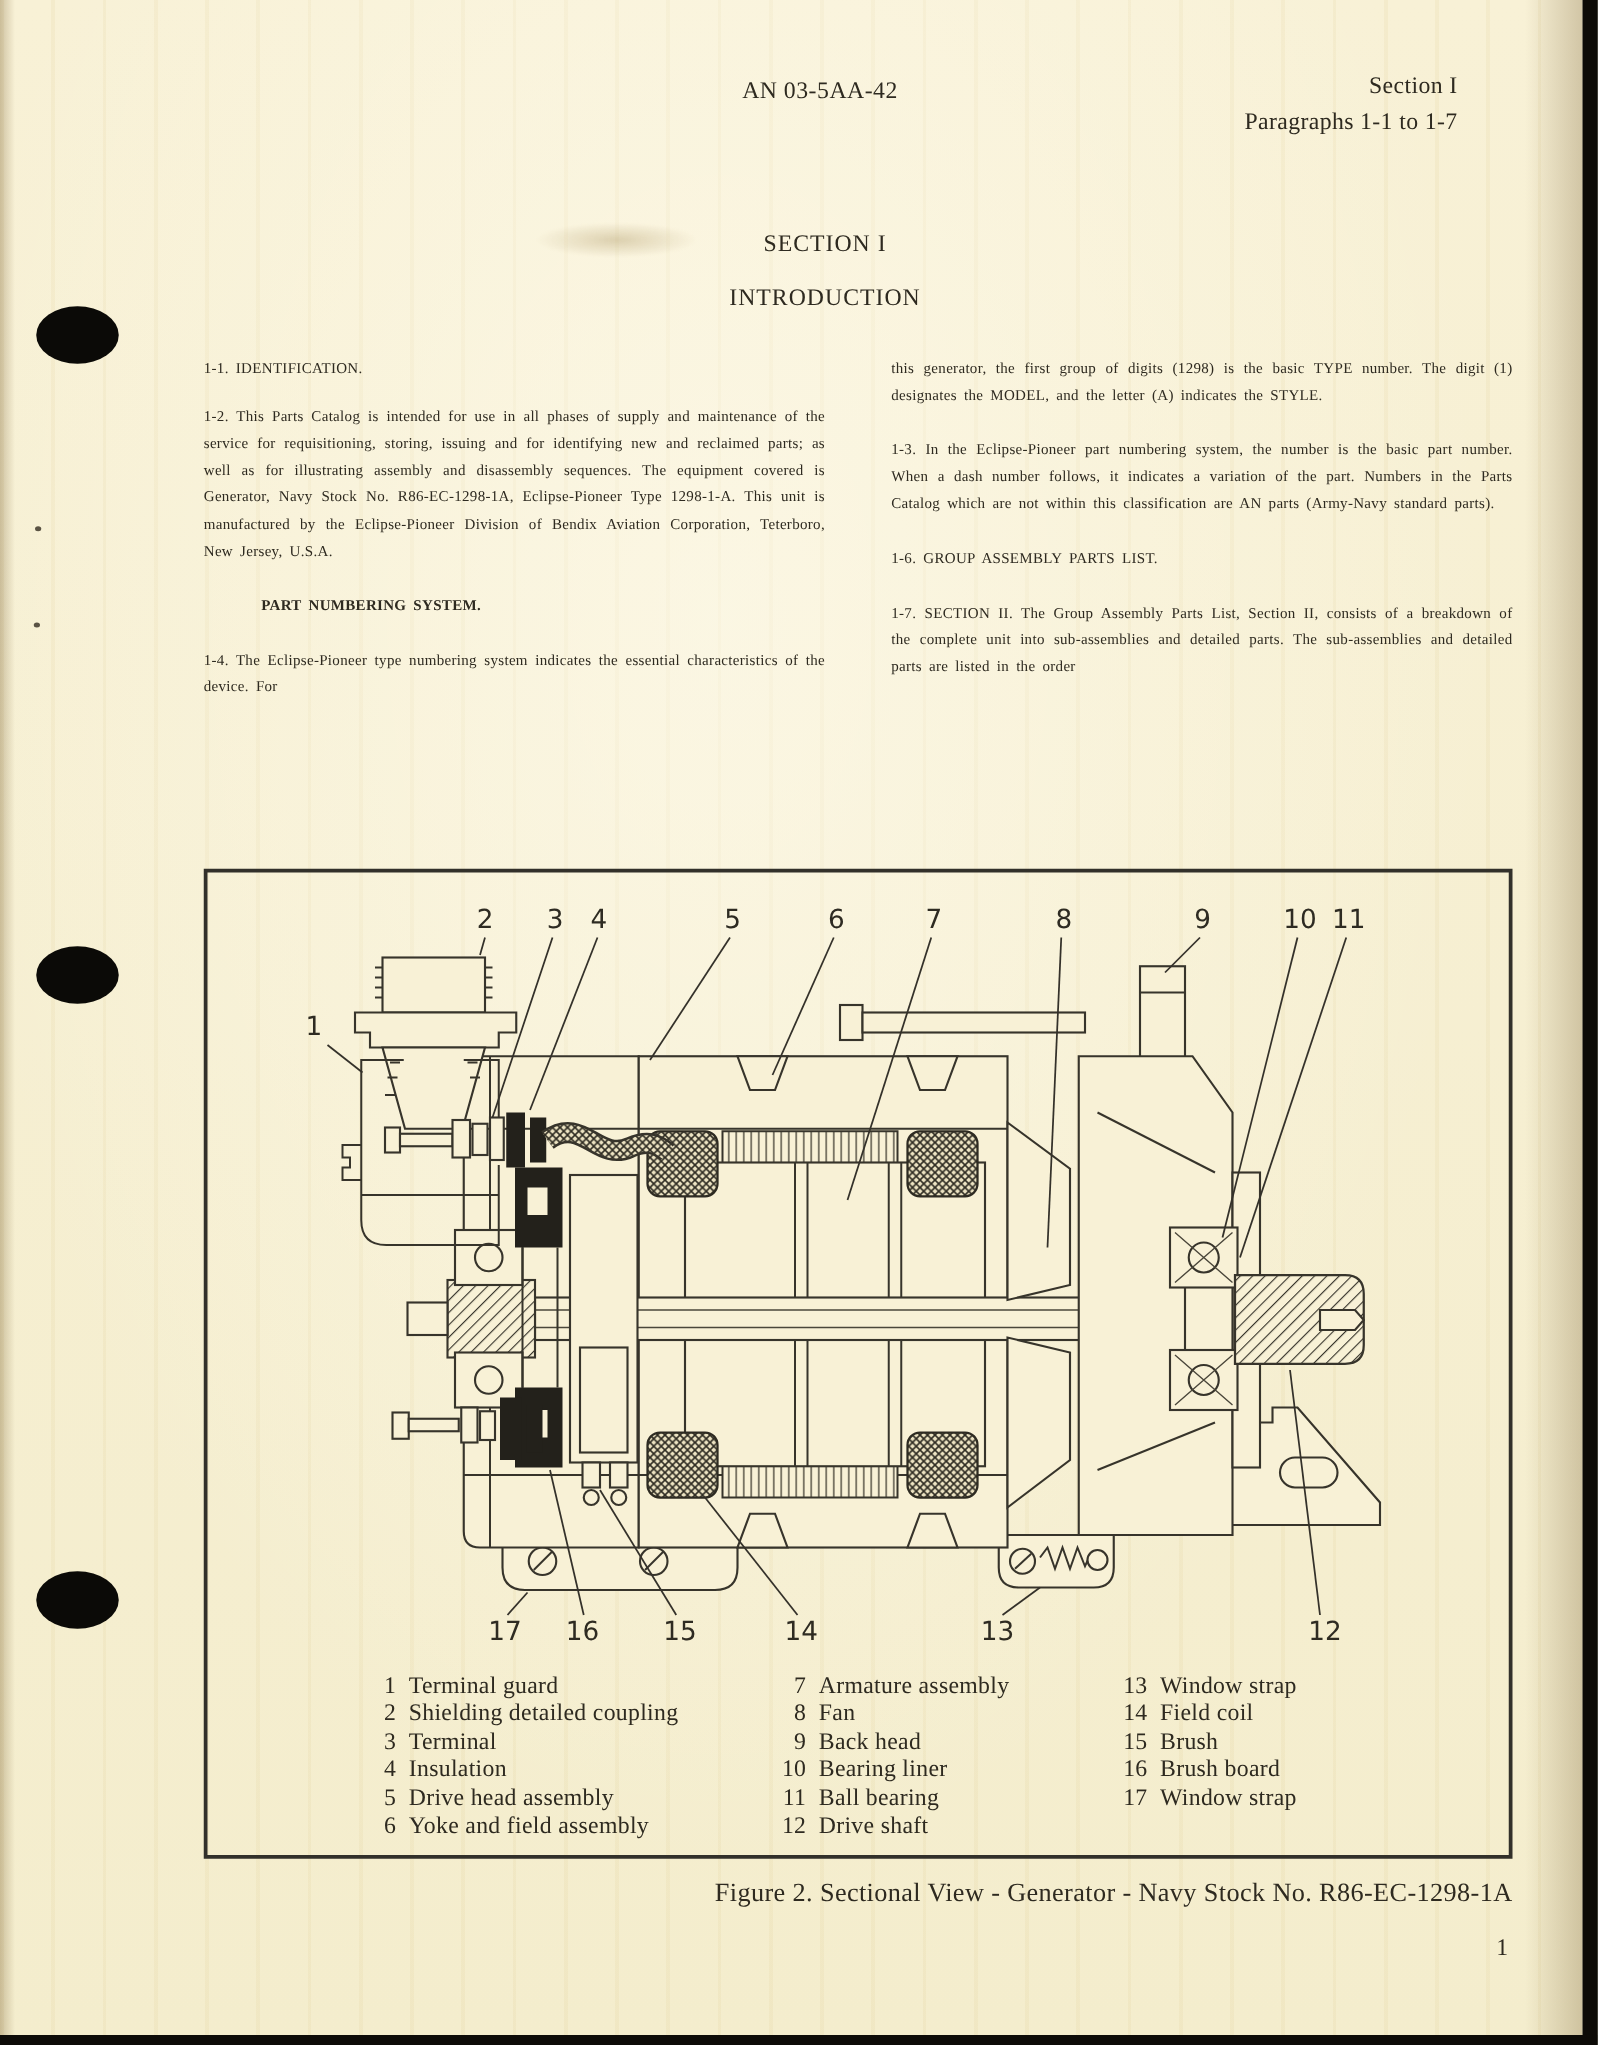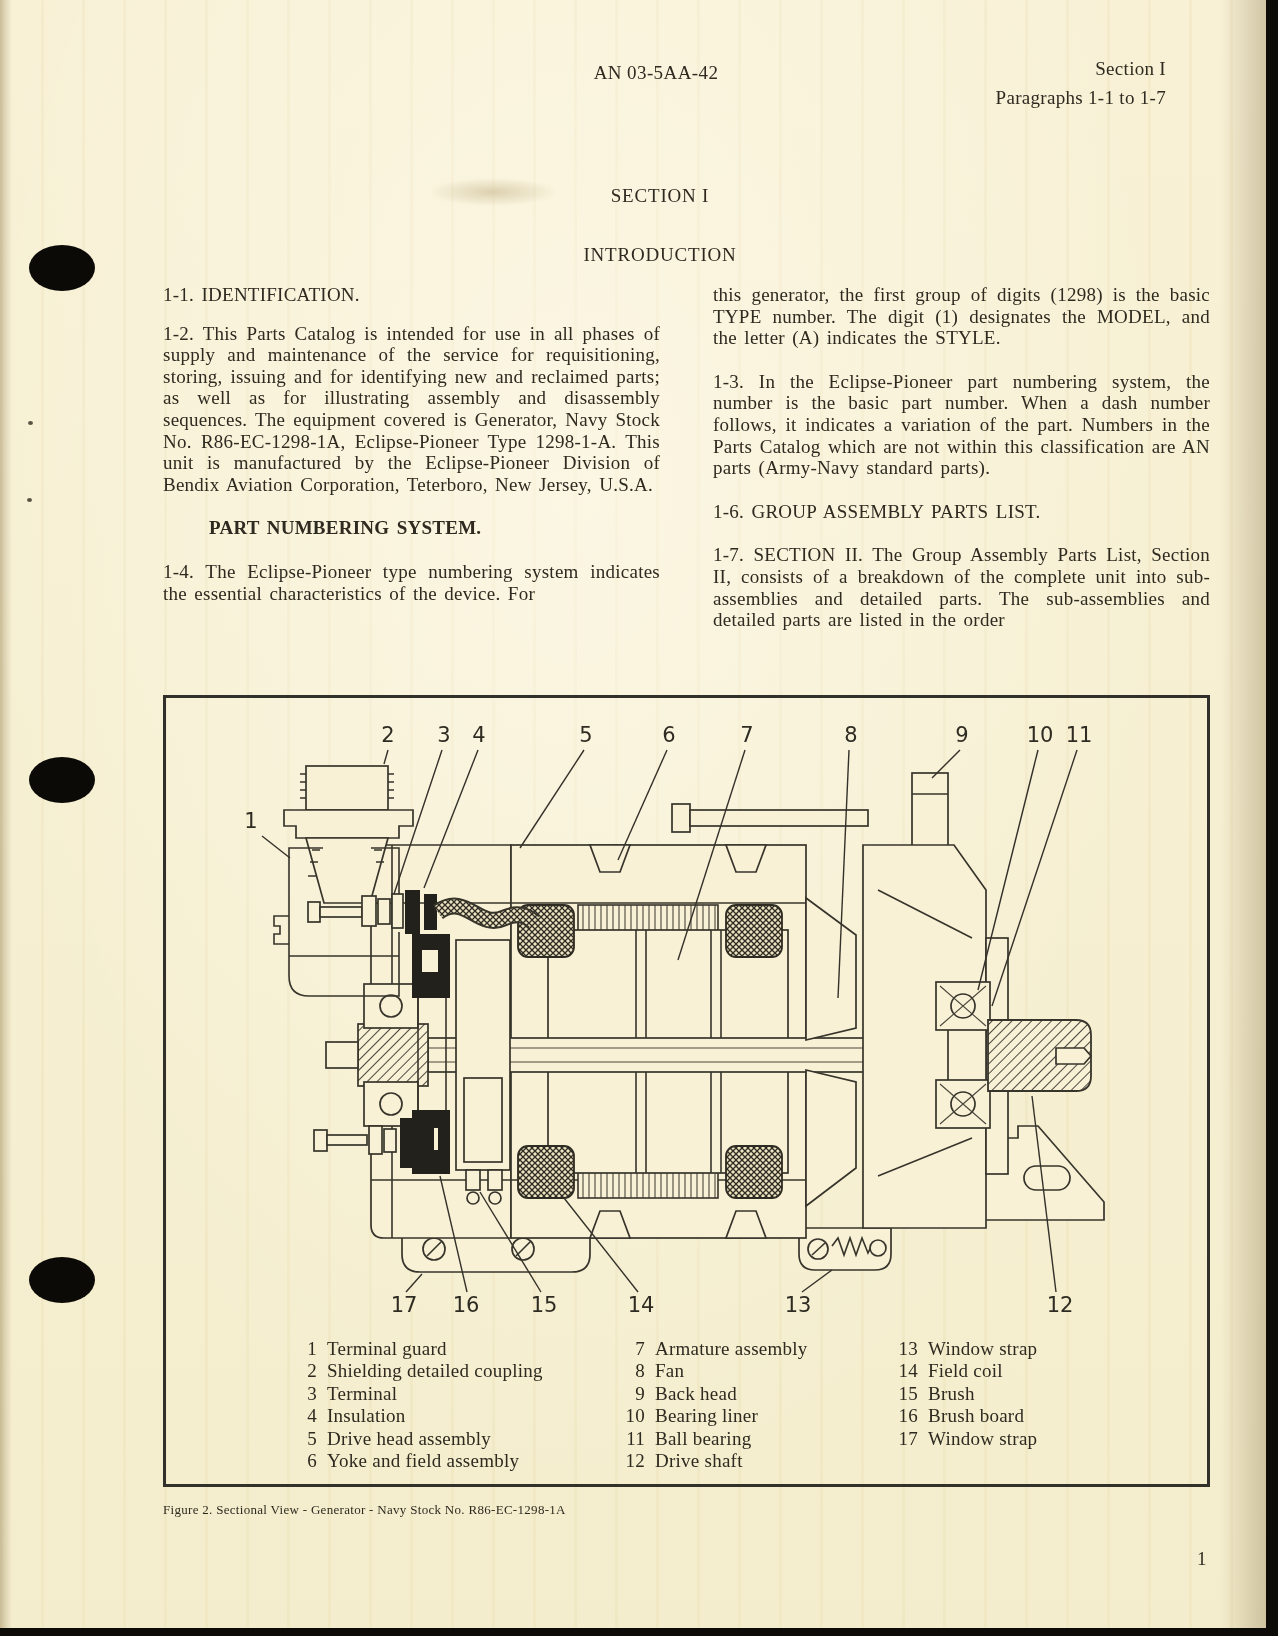--- a/index.html
+++ b/index.html
@@ -22,46 +22,46 @@
   .smudge{position:absolute;left:428px;top:178px;width:130px;height:28px;border-radius:50%;
     background:radial-gradient(ellipse, rgba(170,148,96,.38), rgba(170,148,96,0) 70%);filter:blur(1px);}
   .speck{position:absolute;width:5px;height:4px;background:#5a5344;border-radius:50%;}
 
   .hdr-center{position:absolute;top:62px;left:656px;transform:translateX(-50%);
     font-size:19px;letter-spacing:.4px;}
   .hdr-right{position:absolute;top:54px;right:112px;text-align:right;
     font-size:19px;line-height:29px;letter-spacing:.3px;}
   .title-1{position:absolute;top:185px;left:660px;transform:translateX(-50%);
     font-size:19px;letter-spacing:.8px;}
-  .title-2{position:absolute;top:244px;left:660px;transform:translateX(-50%);
+  .title-2{position:absolute;top:228px;left:660px;transform:translateX(-50%);
     font-size:19px;letter-spacing:.8px;}
 
   .columns{position:absolute;left:163px;top:284px;width:1049px;display:flex;gap:53px;}
-  .col{width:497px;font-size:19px;line-height:21.6px;letter-spacing:.25px;word-spacing:2.4px;}
+  .col{width:497px;font-size:12px;line-height:21.6px;letter-spacing:.25px;word-spacing:2.4px;}
   .col p{margin:0 0 22px 0;text-align:justify;}
   .col p:last-child{margin-bottom:0;}
   .col .head{margin:0 0 17px 0;}
   .col .head2{margin:22px 0 22px 0;}
   .hang{padding-left:46px;font-weight:bold;}
 
   .figure-box{position:absolute;left:163px;top:695px;width:1047px;height:792px;
     border:3px solid #32302a;box-sizing:border-box;}
   .figure-box svg{position:absolute;left:0;top:0;}
   .ln{stroke:#37342b;fill:none;stroke-width:1.6;}
   .thin{stroke:#4a463a;fill:none;stroke-width:1.1;}
   .shp{fill:#f8f1d6;stroke:#37342b;stroke-width:1.7;}
   .blk{fill:#23211b;stroke:none;}
   .ld{stroke:#34312a;stroke-width:1.4;fill:none;}
   .co text{font:21px "DejaVu Sans",sans-serif;fill:#2e2b22;text-anchor:middle;}
 
   .pcol{position:absolute;font-size:19px;line-height:22.4px;letter-spacing:.25px;white-space:nowrap;}
   .pnum{display:inline-block;min-width:24px;text-align:right;margin-right:10px;}
 
-  .fig-caption{position:absolute;left:163px;top:1502px;width:1047px;text-align:left;
-    font-size:13px;letter-spacing:.3px;}
+  .fig-caption{position:absolute;left:163px;top:1502px;width:1047px;text-align:right;
+    font-size:21px;letter-spacing:.3px;}
   .page-num{position:absolute;left:1197px;top:1548px;font-size:19px;}
 </style>
 </head>
 <body>
 
 <div class="page">
 
   <div class="punch" style="top:245px"></div>
   <div class="punch" style="top:757px"></div>
   <div class="punch" style="top:1257px"></div>

